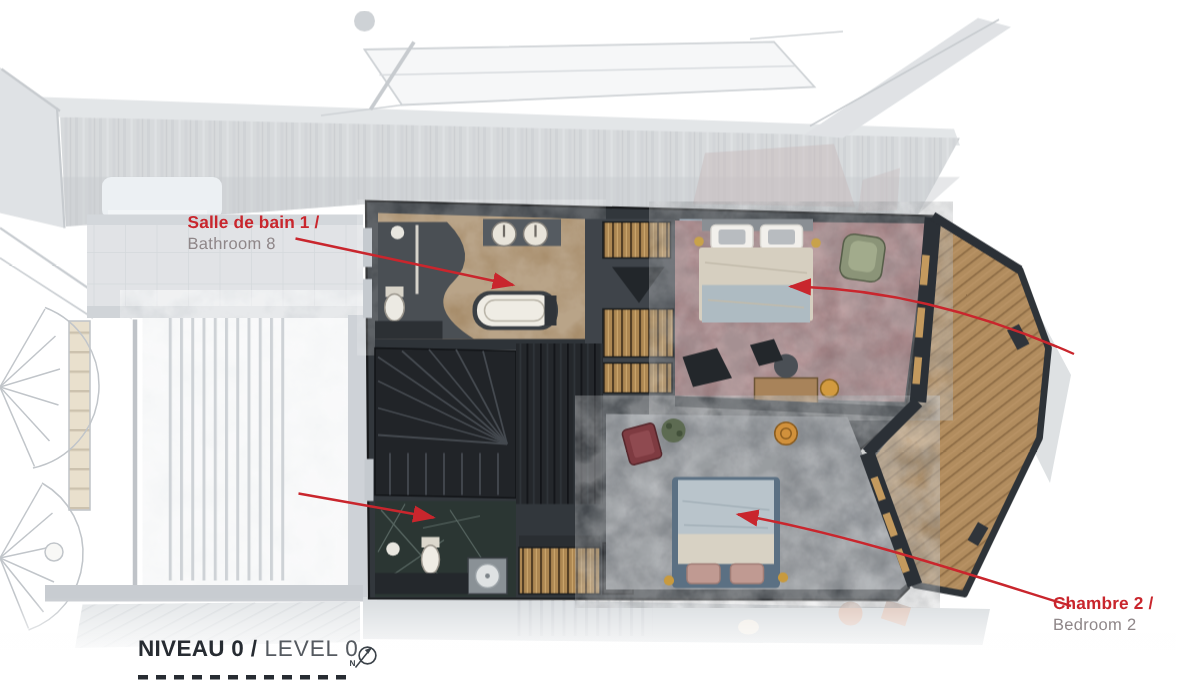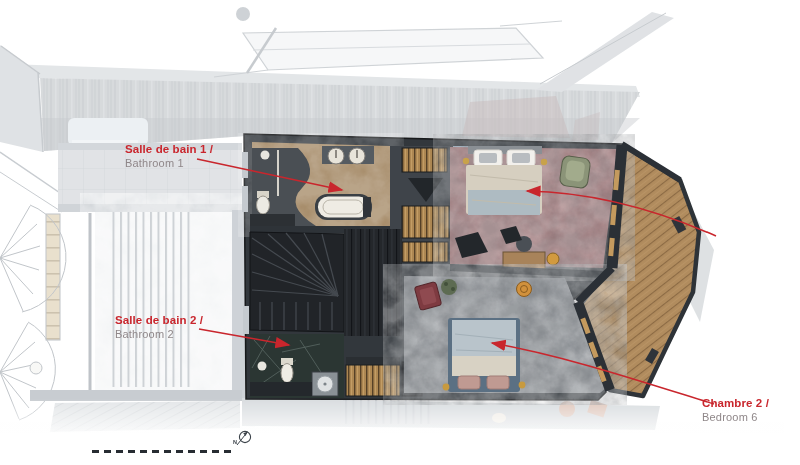--- a/index.html
+++ b/index.html
@@ -313,31 +313,32 @@
     <g stroke="#c9262d" stroke-width="1.6" fill="none">
       <path d="M197,159 L342,190" marker-end="url(#arr)"></path>
       <path d="M199,329 L289,345" marker-end="url(#arr)"></path>
       <path d="M716,236 C650,207 585,192 527,191" marker-end="url(#arr)"></path>
       <path d="M714,404 C640,381 565,356 492,343" marker-end="url(#arr)"></path>
     </g>
   </svg>
 
   <div class="callout" style="left:125px;top:143px">
     <div class="t">Salle de bain 1 /</div>
-    <div class="s">Bathroom 1</div>
-  </div>
-  <div class="callout" style="left:115px;top:314px">
-    <div class="t">Salle de bain 2 /</div>
-    <div class="s">Bathroom 2</div>
+    <div class="s">Bathroom 8</div>
   </div>
   <div class="callout" style="left:702px;top:397px">
     <div class="t">Chambre 2 /</div>
-    <div class="s">Bedroom 6</div>
+    <div class="s">Bedroom 2</div>
   </div>
 
+  <div id="footer-block">
+    <div id="footer-title">
+      <span class="fr">NIVEAU 0 /</span><span class="en"> LEVEL 0</span>
+    </div>
+  </div>
   <div id="footer-dashes"></div>
 
   <svg id="compass" width="24" height="20" viewBox="0 0 24 20">
     <circle cx="13" cy="9" r="5.6" fill="none" stroke="#3c434a" stroke-width="1.1"></circle>
     <line x1="5" y1="17" x2="15" y2="4.5" stroke="#3c434a" stroke-width="1"></line>
     <path d="M15.8,3.6 l-4.6,1.7 2.4,2.6 z" fill="#3c434a"></path>
     <text x="1" y="16" font-size="5.5" font-weight="bold" fill="#3c434a">N</text>
   </svg>
 
 </div>

